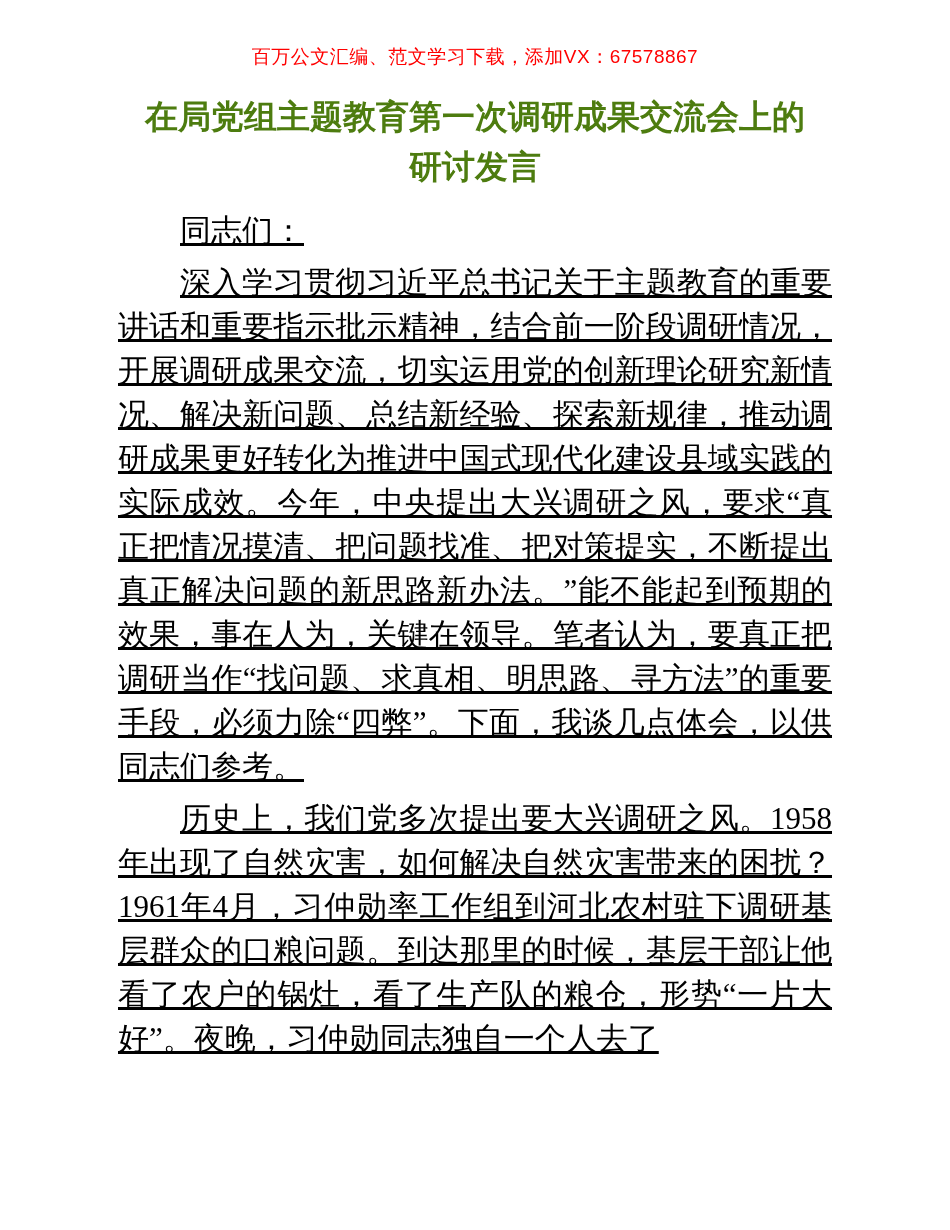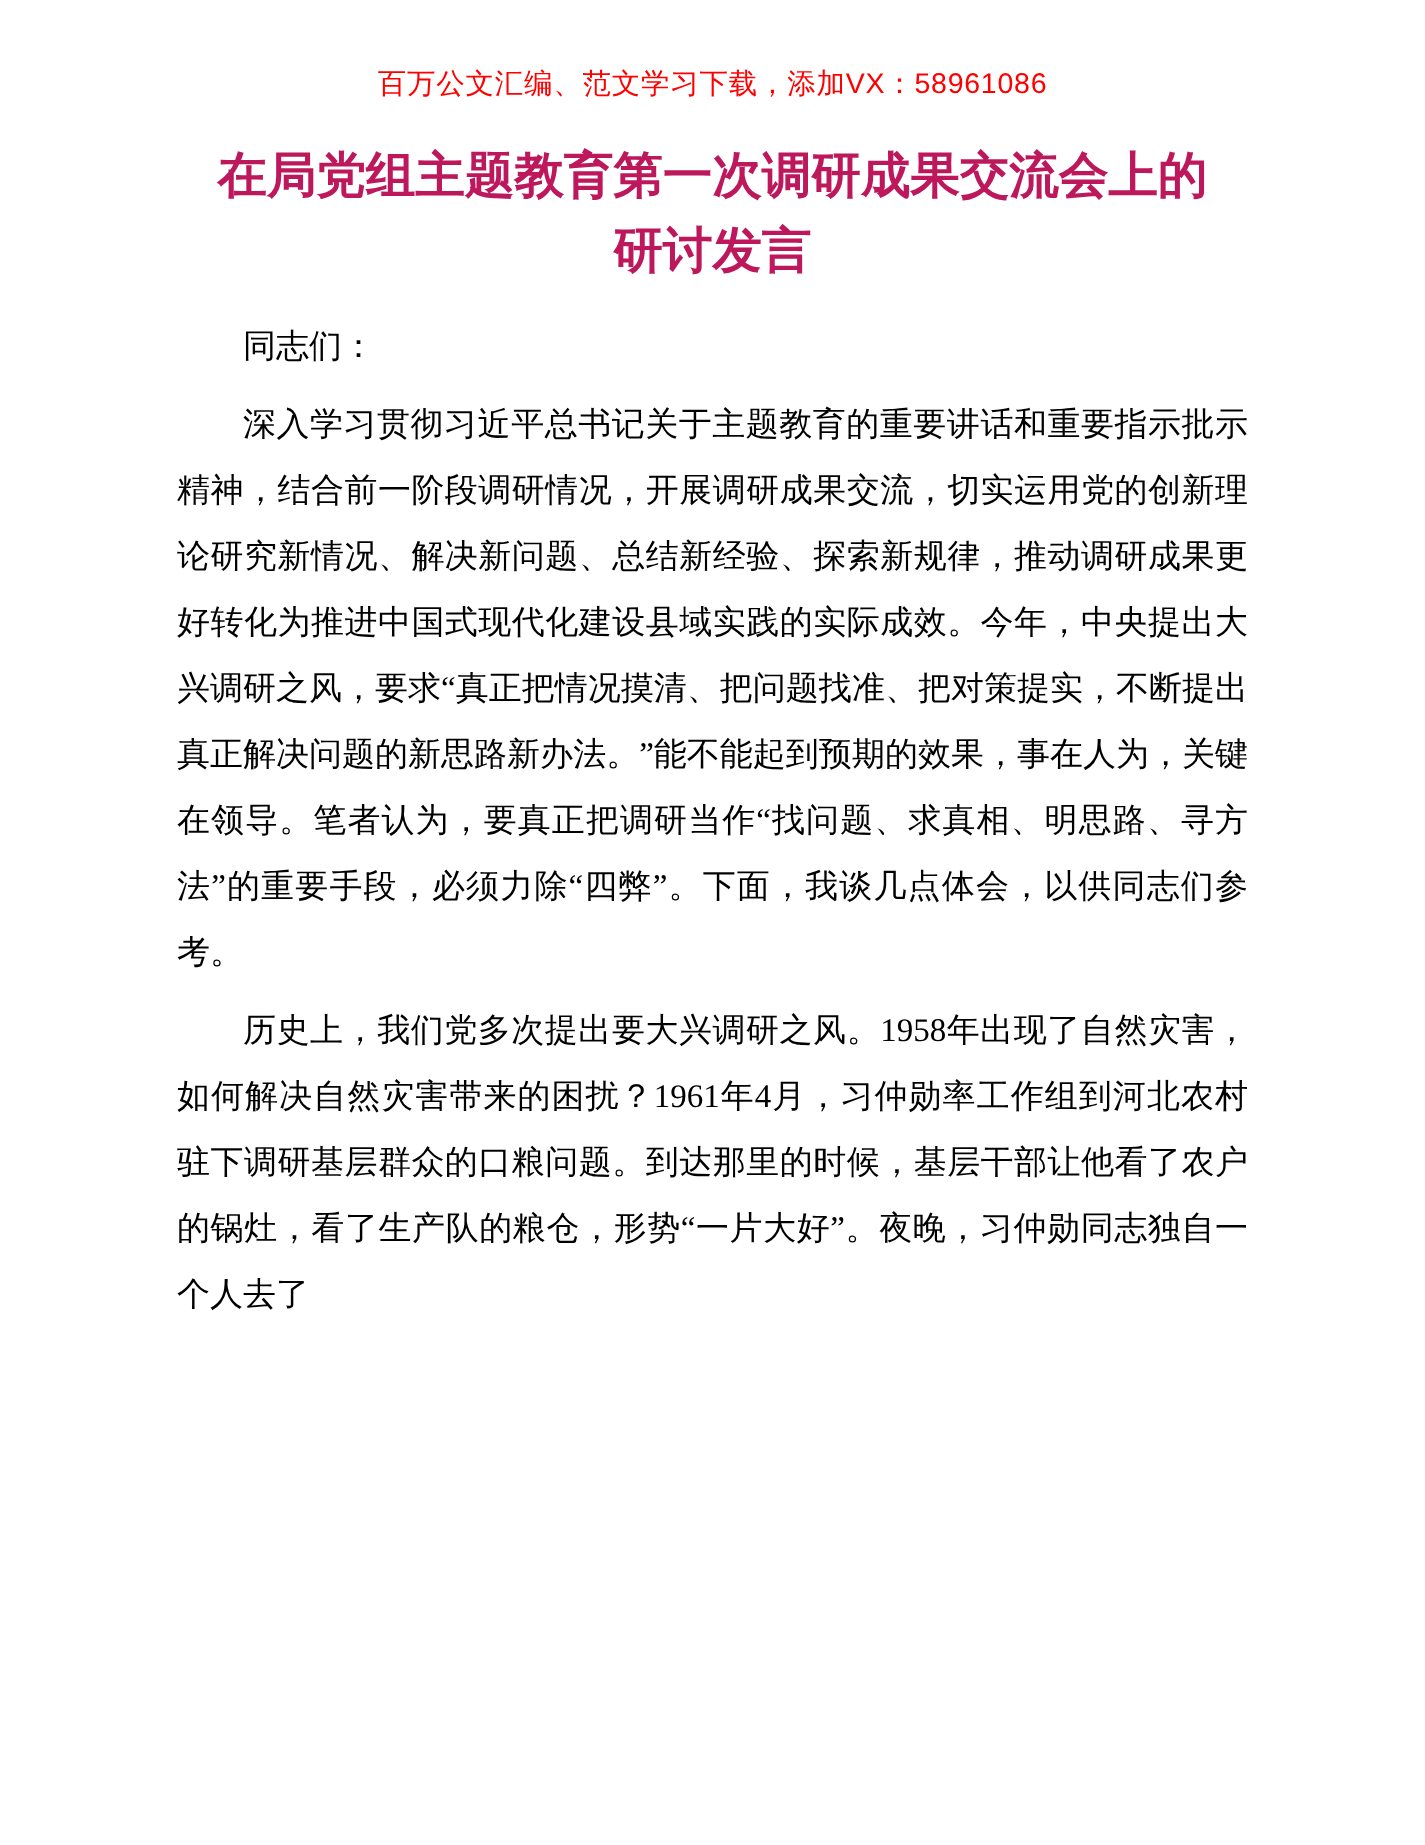--- a/index.html
+++ b/index.html
@@ -29,40 +29,41 @@
       margin: 0 0 22px 0;
     }
     .doc-title {
       max-width: 690px;
       margin: 0 auto 18px auto;
       text-align: center;
       font-size: 33px;
       line-height: 1.5;
       font-weight: 700;
       font-family: "Liberation Sans", sans-serif;
-      color: #be185d;
+      color: #4d7c0f;
     }
     .para {
-      font-size: 22px;
+      font-size: 31px;
       line-height: 44px;
       text-align: justify;
       text-justify: inter-ideograph;
       text-indent: 2em;
       margin: 0 0 8px 0;
+      text-decoration: underline;
     }
     .para.heading {
       font-weight: 700;
     }
   </style>
 </head>
 <body>
 
 <div class="page">
 
-  <div class="promo-banner">百万公文汇编、范文学习下载，添加VX：58961086</div>
+  <div class="promo-banner">百万公文汇编、范文学习下载，添加VX：67578867</div>
 
   <h1 class="doc-title">在局党组主题教育第一次调研成果交流会上的研讨发言</h1>
 
   <p class="para">同志们：</p>
 
   <p class="para">深入学习贯彻习近平总书记关于主题教育的重要讲话和重要指示批示精神，结合前一阶段调研情况，开展调研成果交流，切实运用党的创新理论研究新情况、解决新问题、总结新经验、探索新规律，推动调研成果更好转化为推进中国式现代化建设县域实践的实际成效。今年，中央提出大兴调研之风，要求“真正把情况摸清、把问题找准、把对策提实，不断提出真正解决问题的新思路新办法。”能不能起到预期的效果，事在人为，关键在领导。笔者认为，要真正把调研当作“找问题、求真相、明思路、寻方法”的重要手段，必须力除“四弊”。下面，我谈几点体会，以供同志们参考。</p>
 
 
 
   <p class="para">历史上，我们党多次提出要大兴调研之风。1958年出现了自然灾害，如何解决自然灾害带来的困扰？1961年4月，习仲勋率工作组到河北农村驻下调研基层群众的口粮问题。到达那里的时候，基层干部让他看了农户的锅灶，看了生产队的粮仓，形势“一片大好”。夜晚，习仲勋同志独自一个人去了</p>

